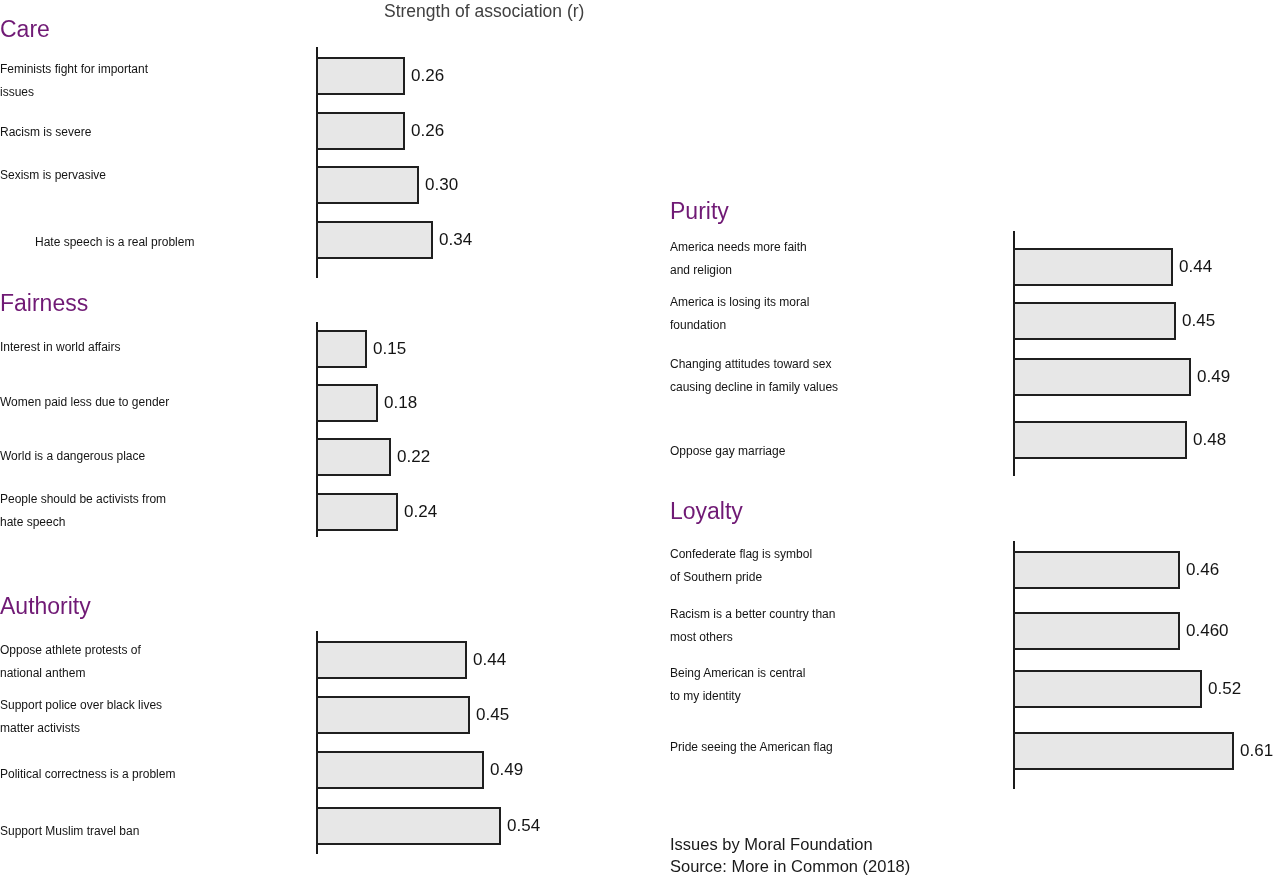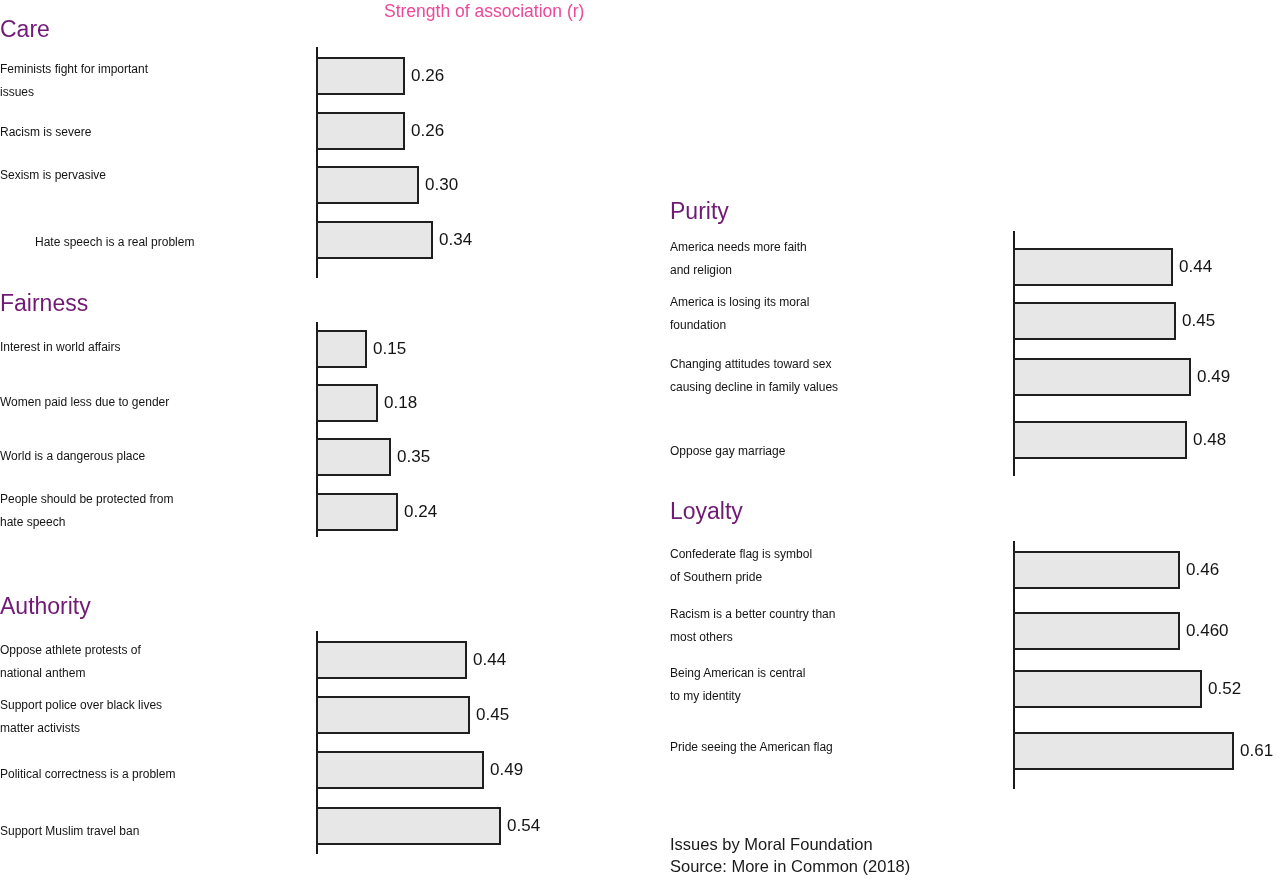--- a/index.html
+++ b/index.html
@@ -19,21 +19,21 @@
   }
 
   
   .chart-title {
     position: absolute;
     left: 384px;
     top: 1px;
     font-size: 17.5px;
     line-height: 20px;
     white-space: nowrap;
-    color: #ec4899;
+    color: #404040;
   }
 
   
   .panel {
     position: absolute;
   }
   .panel-heading {
     position: absolute;
     left: 0;
     top: 0;
@@ -130,24 +130,24 @@
         <div class="bar-value" style="left: 373px; top: 49px;">0.15</div>
       </div>
       <div class="bar-row">
         <div class="bar-label" style="top: 101px; max-width: 308px;">Women paid less due to gender</div>
         <div class="bar-rect" style="left: 316px; top: 94px; width: 62px; height: 38px; background: rgb(231, 231, 231); border-color: rgb(31, 31, 31);"></div>
         <div class="bar-value" style="left: 384px; top: 103px;">0.18</div>
       </div>
       <div class="bar-row">
         <div class="bar-label" style="top: 155px; max-width: 308px;">World is a dangerous place</div>
         <div class="bar-rect" style="left: 316px; top: 148px; width: 75px; height: 38px; background: rgb(231, 231, 231); border-color: rgb(31, 31, 31);"></div>
-        <div class="bar-value" style="left: 397px; top: 157px;">0.35</div>
-      </div>
-      <div class="bar-row">
-        <div class="bar-label" style="top: 198px; max-width: 308px;">People should be protected from
+        <div class="bar-value" style="left: 397px; top: 157px;">0.22</div>
+      </div>
+      <div class="bar-row">
+        <div class="bar-label" style="top: 198px; max-width: 308px;">People should be activists from
 hate speech</div>
         <div class="bar-rect" style="left: 316px; top: 203px; width: 82px; height: 38px; background: rgb(231, 231, 231); border-color: rgb(31, 31, 31);"></div>
         <div class="bar-value" style="left: 404px; top: 212px;">0.24</div>
       </div>
     </div>
     <div class="panel" style="left: 0px; top: 593px; width: 640px;">
       <div class="panel-heading">Authority</div>
       <div class="axis" style="left: 316px; top: 38px; height: 223px; background: rgb(26, 26, 26);"></div>
       <div class="bar-row">
         <div class="bar-label" style="top: 46px; max-width: 308px;">Oppose athlete protests of

